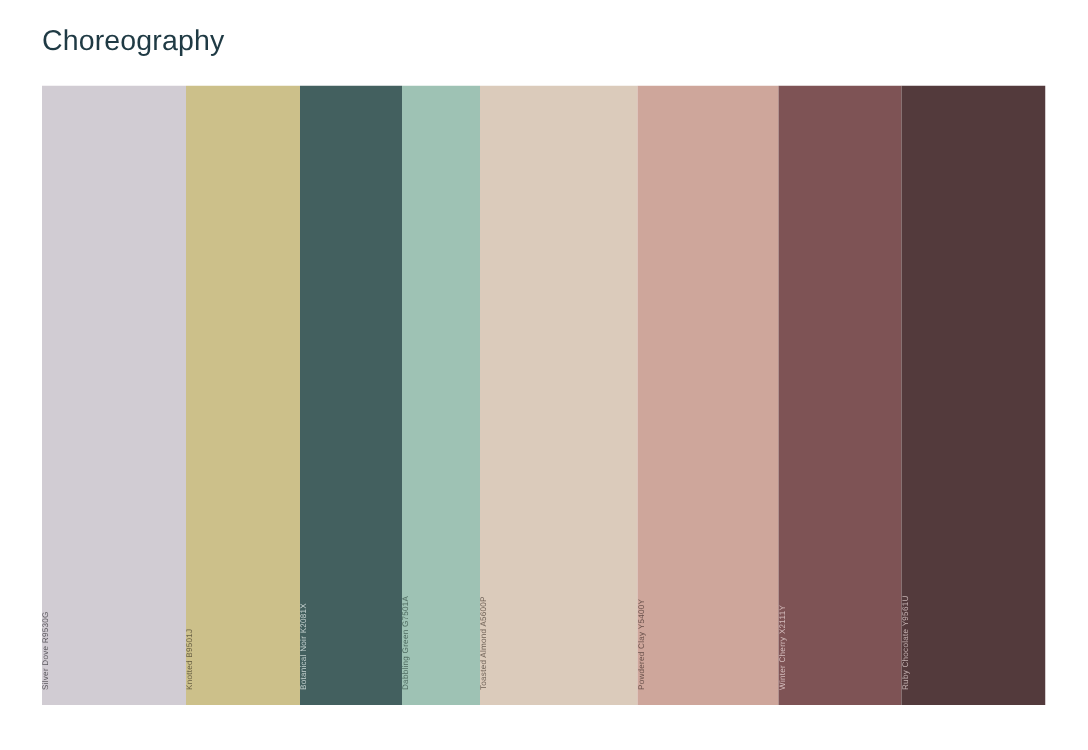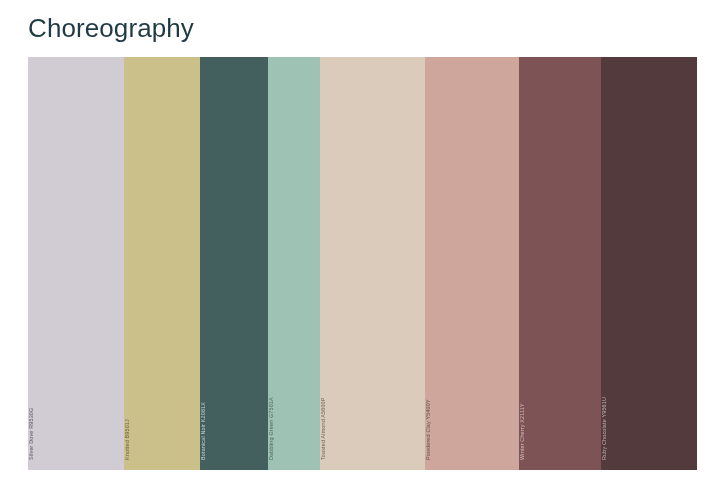--- a/index.html
+++ b/index.html
@@ -17,21 +17,21 @@
     position: relative;
     width: 725px;
     height: 500px;
     background: #ffffff;
     box-sizing: border-box;
   }
   #page-title {
     position: absolute;
     left: 28px;
     top: 16px;
-    font-size: 26px;
+    font-size: 19px;
     font-weight: 400;
     letter-spacing: 0.1px;
     color: #1f3a44;
     line-height: 24px;
     white-space: nowrap;
   }
   #swatch-strip {
     position: absolute;
     left: 28px;
     top: 57px;

